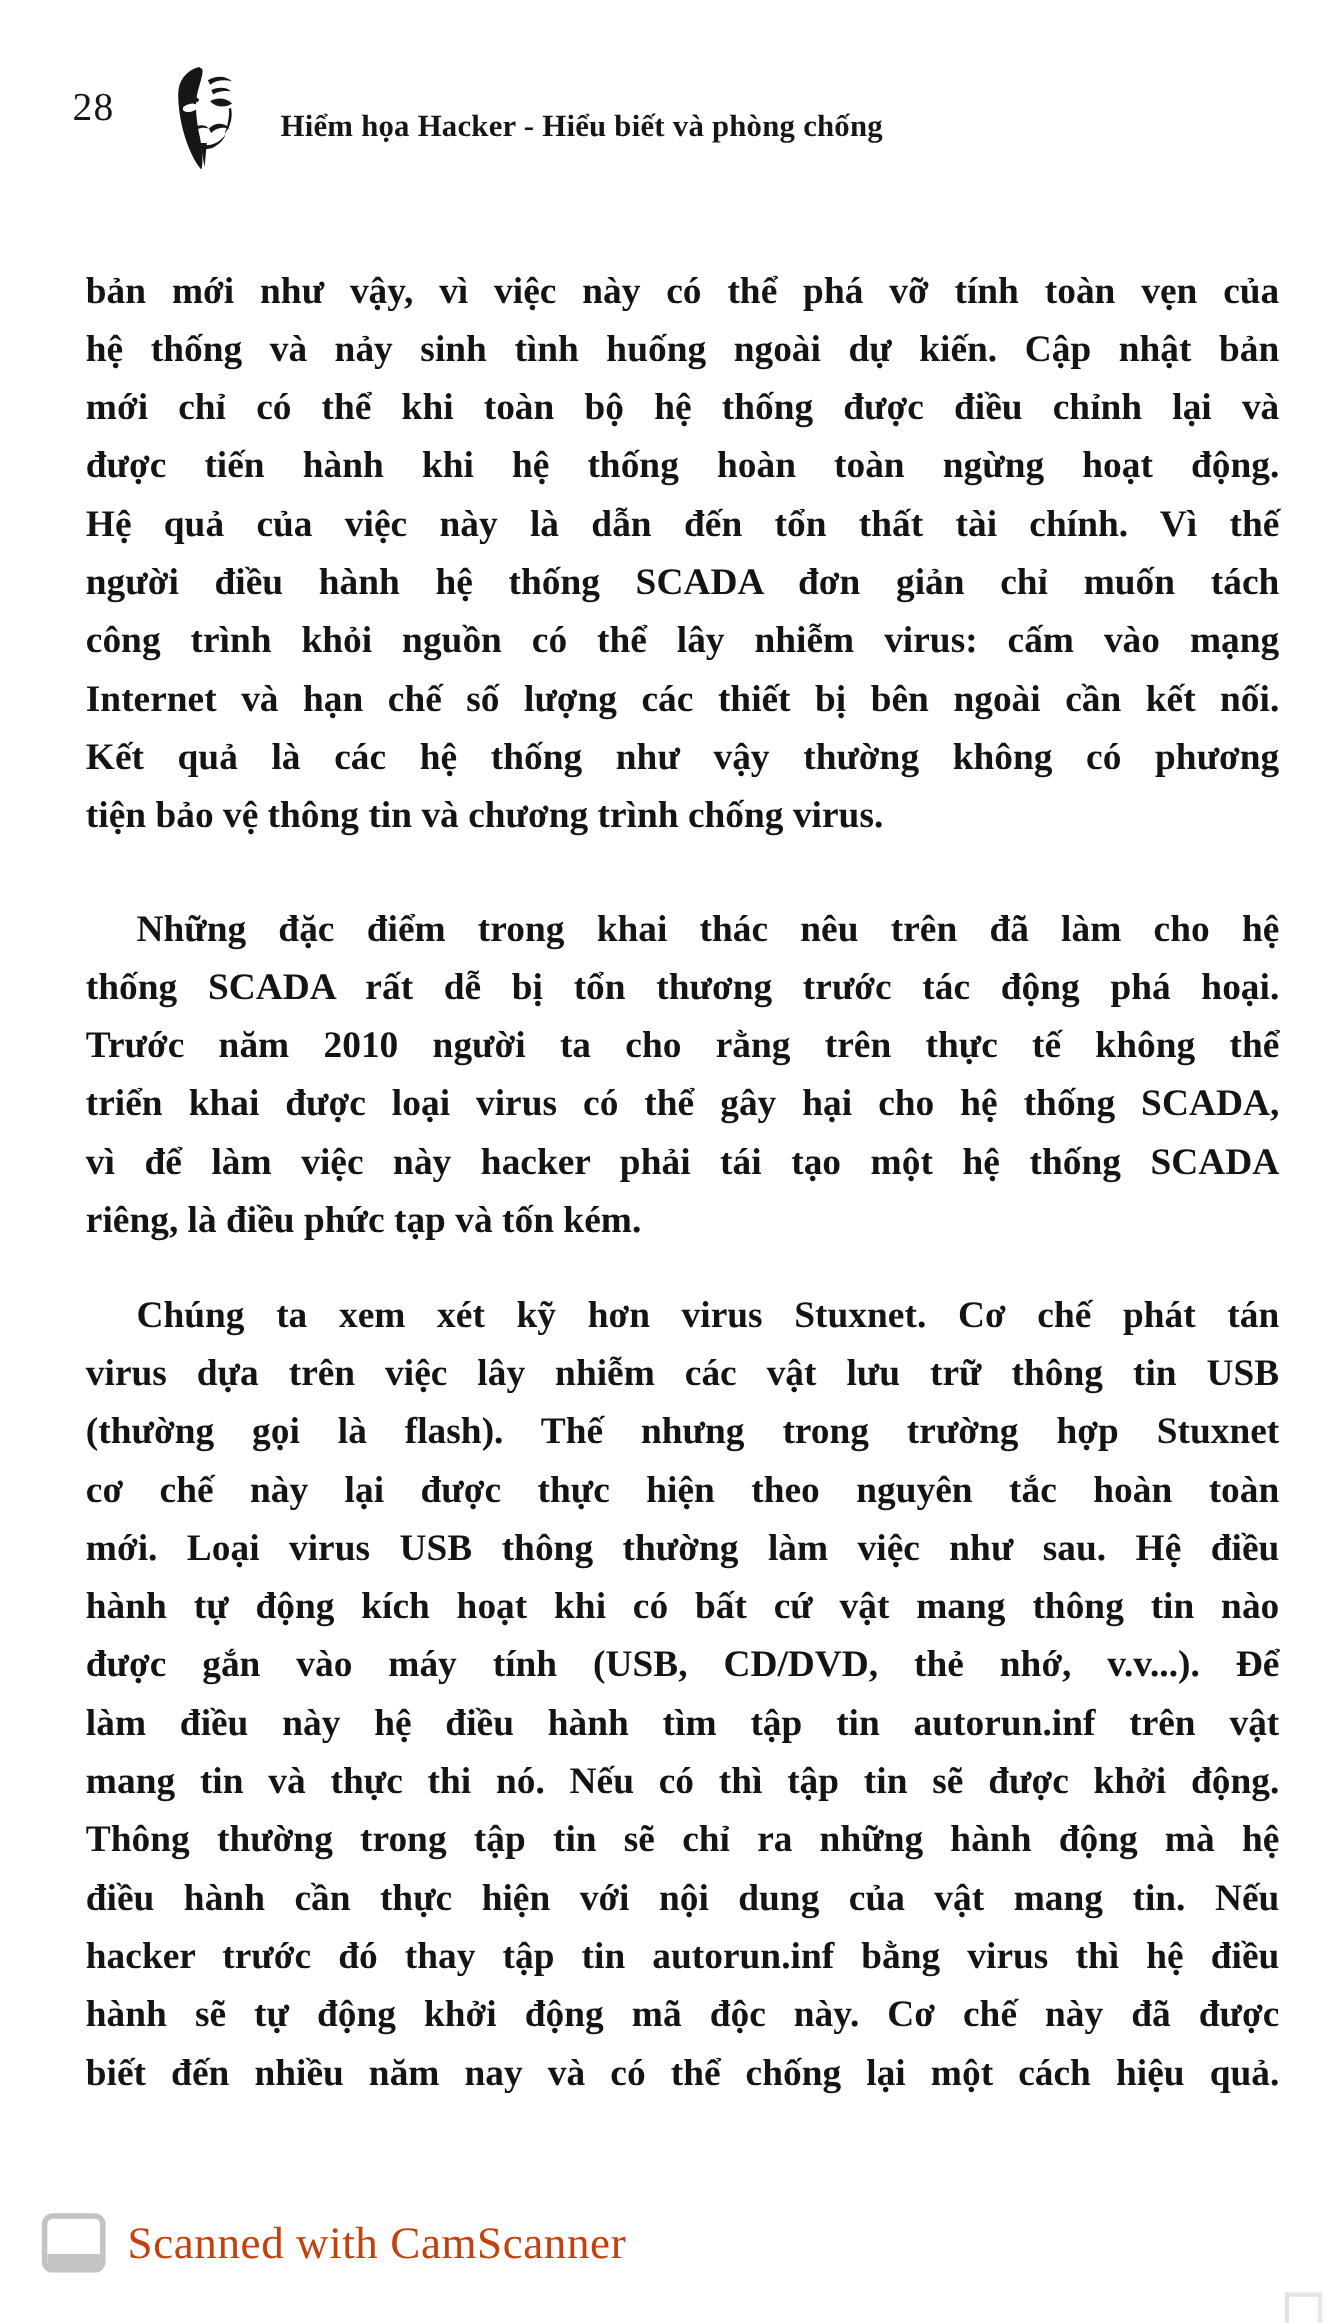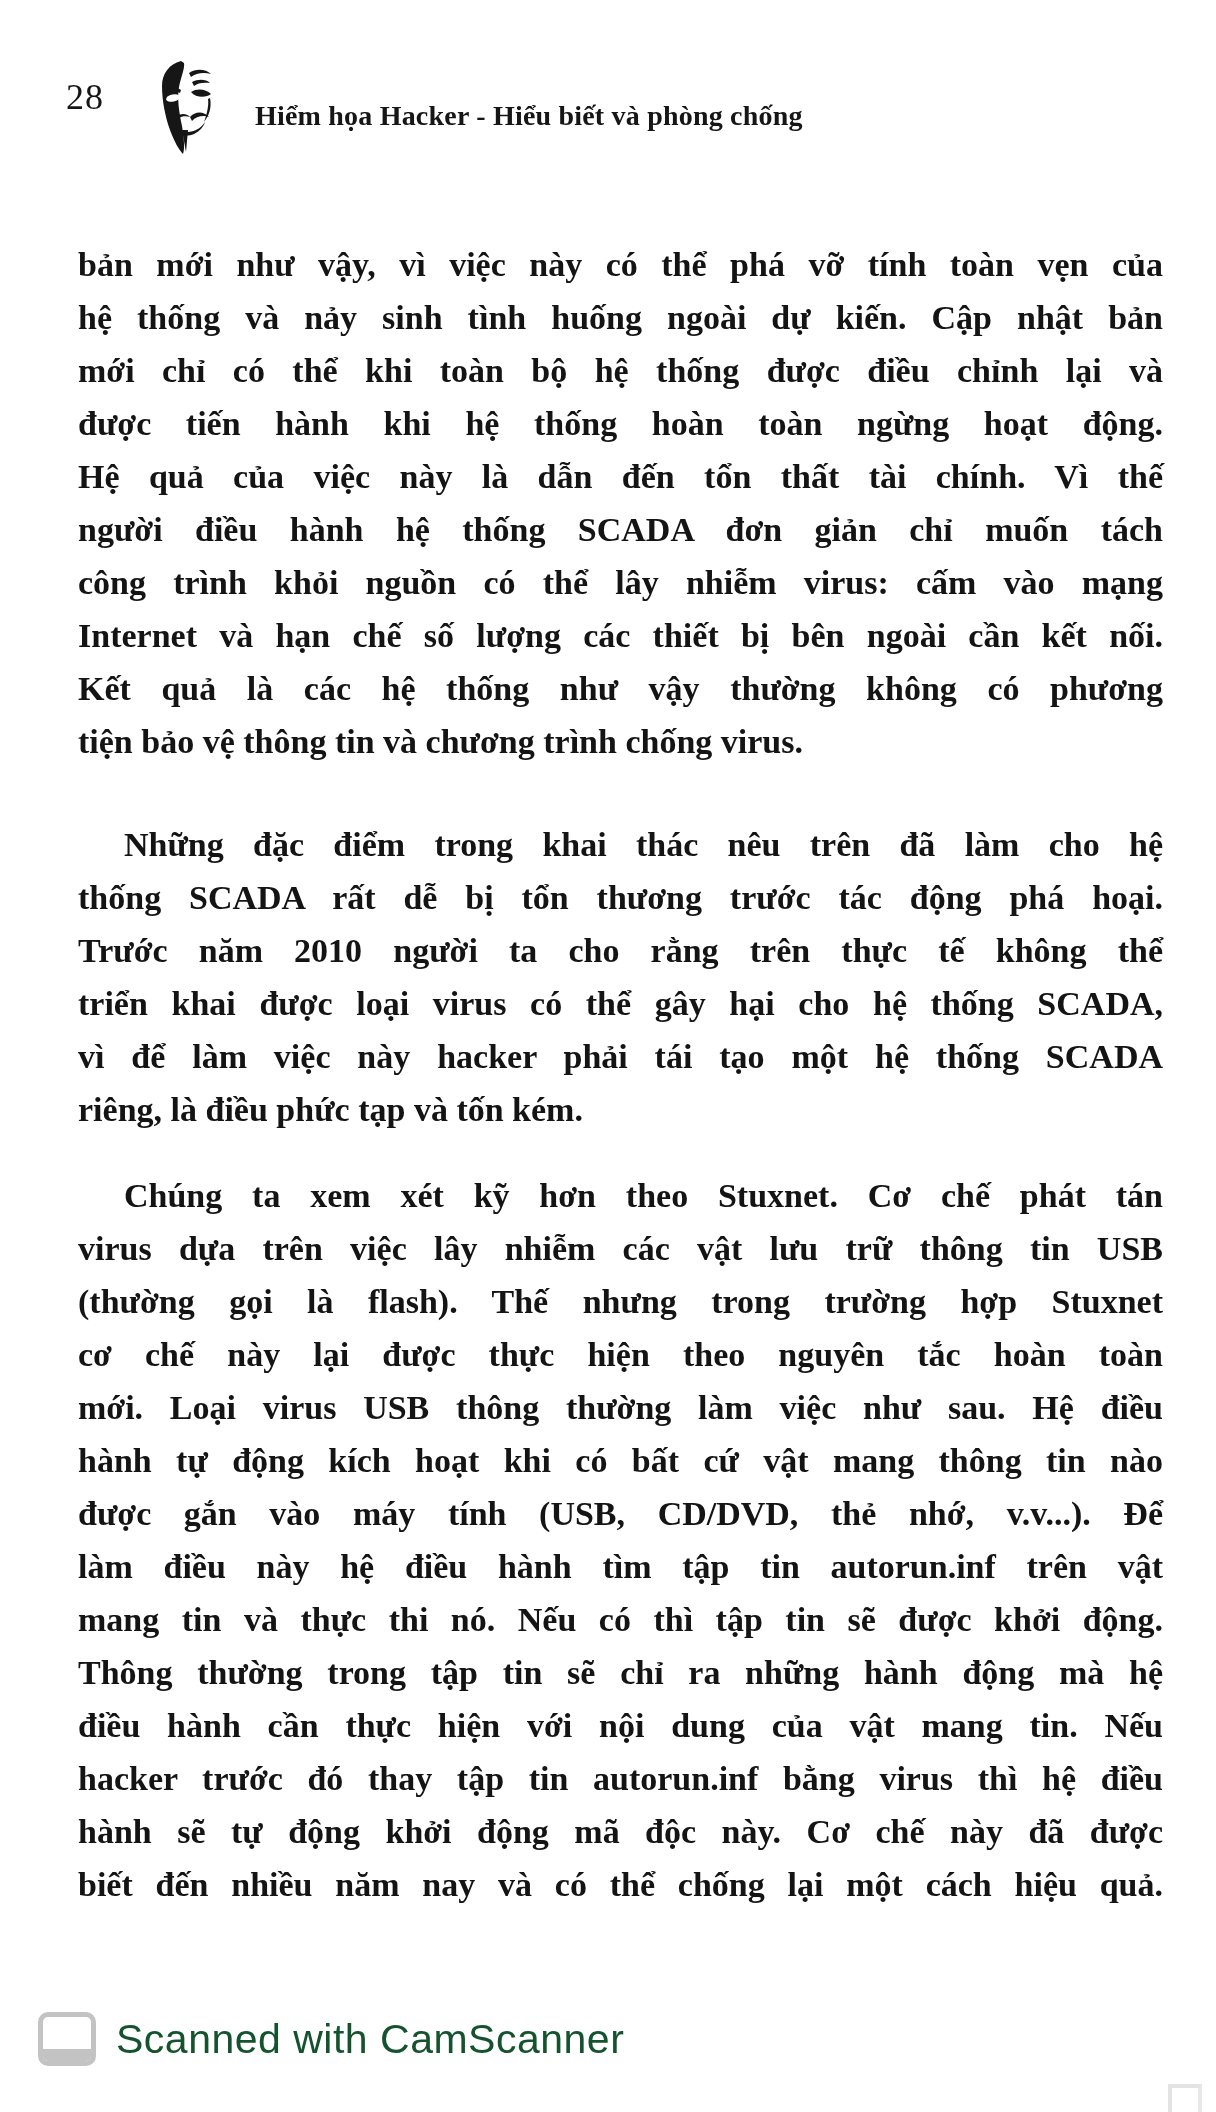--- a/index.html
+++ b/index.html
@@ -107,24 +107,24 @@
   }
   .cs-logo-bar {
     position: absolute;
     left: 0;
     bottom: 0;
     width: 100%;
     height: 12px;
     background: #c3c3c3;
   }
   .scanner-text {
-    font-family: Liberation Sans, sans-serif;
+    font-family: Liberation Serif, serif;
     font-size: 41px;
     font-weight: 400;
-    color: #14532d;
+    color: #c2410c;
     letter-spacing: 0.5px;
     white-space: nowrap;
   }
 
   
   .corner-artifact {
     position: absolute;
     right: 14px;
     bottom: 0px;
     width: 26px;
@@ -187,21 +187,21 @@
     <div class="paragraph p-gap-lg">
       <div class="line indent">Những đặc điểm trong khai thác nêu trên đã làm cho hệ</div>
       <div class="line">thống SCADA rất dễ bị tổn thương trước tác động phá hoại.</div>
       <div class="line">Trước năm 2010 người ta cho rằng trên thực tế không thể</div>
       <div class="line">triển khai được loại virus có thể gây hại cho hệ thống SCADA,</div>
       <div class="line">vì để làm việc này hacker phải tái tạo một hệ thống SCADA</div>
       <div class="line last">riêng, là điều phức tạp và tốn kém.</div>
     </div>
 
     <div class="paragraph p-gap-md">
-      <div class="line indent">Chúng ta xem xét kỹ hơn theo Stuxnet. Cơ chế phát tán</div>
+      <div class="line indent">Chúng ta xem xét kỹ hơn virus Stuxnet. Cơ chế phát tán</div>
       <div class="line">virus dựa trên việc lây nhiễm các vật lưu trữ thông tin USB</div>
       <div class="line">(thường gọi là flash). Thế nhưng trong trường hợp Stuxnet</div>
       <div class="line">cơ chế này lại được thực hiện theo nguyên tắc hoàn toàn</div>
       <div class="line">mới. Loại virus USB thông thường làm việc như sau. Hệ điều</div>
       <div class="line">hành tự động kích hoạt khi có bất cứ vật mang thông tin nào</div>
       <div class="line">được gắn vào máy tính (USB, CD/DVD, thẻ nhớ, v.v...). Để</div>
       <div class="line">làm điều này hệ điều hành tìm tập tin autorun.inf trên vật</div>
       <div class="line">mang tin và thực thi nó. Nếu có thì tập tin sẽ được khởi động.</div>
       <div class="line">Thông thường trong tập tin sẽ chỉ ra những hành động mà hệ</div>
       <div class="line">điều hành cần thực hiện với nội dung của vật mang tin. Nếu</div>

